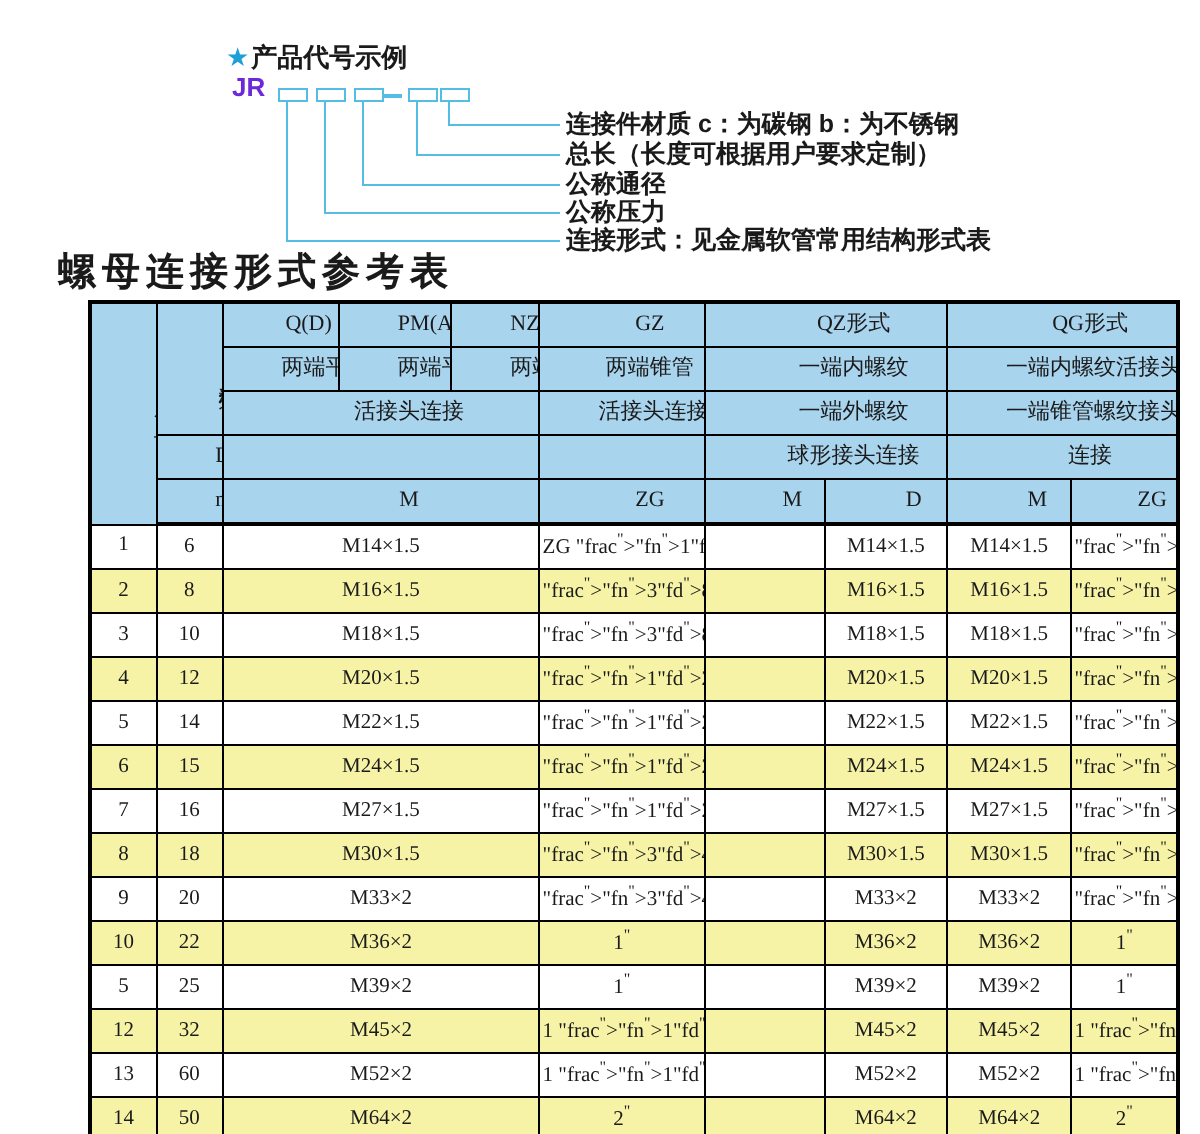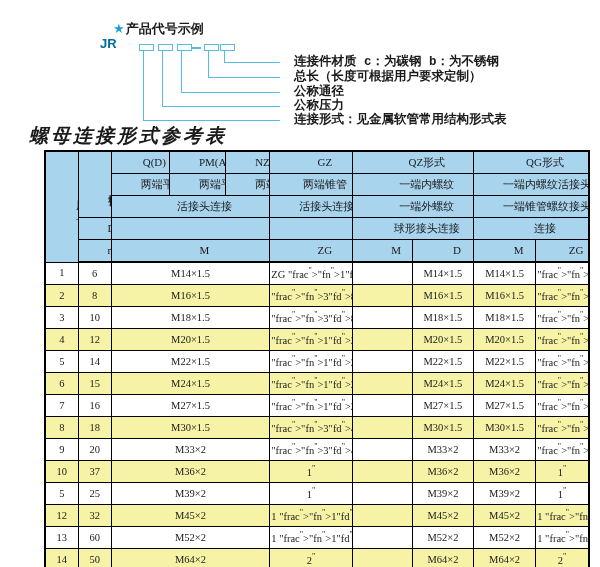--- a/index.html
+++ b/index.html
@@ -11,27 +11,27 @@
   }
   html,body{margin:0;padding:0;}
   body{
     width:600px;height:567px;position:relative;background:#ffffff;
     font-family:"Liberation Serif","DejaVu Serif",serif;color:var(--ink);
     overflow:hidden;
   }
   
   .diagram-title{position:absolute;left:113px;top:20px;font-family:"Liberation Sans","DejaVu Sans",sans-serif;font-weight:bold;font-size:13px;white-space:nowrap;}
   .diagram-title .star{color:var(--star);margin-right:1px;}
-  .jr{position:absolute;left:100px;top:36px;font-family:"Liberation Sans","DejaVu Sans",sans-serif;font-weight:bold;font-size:13px;color:#0369a1;}
+  .jr{position:absolute;left:116px;top:36px;font-family:"Liberation Sans","DejaVu Sans",sans-serif;font-weight:bold;font-size:13px;color:#6d28d9;}
   .pbox{position:absolute;top:44px;width:13px;height:5px;border:1.5px solid var(--line);background:#fff;}
   .pdash{position:absolute;top:47px;left:192px;width:9px;height:0;border-bottom:2px solid var(--line);}
   .lshape{position:absolute;border-left:1.2px solid var(--line);border-bottom:1.2px solid var(--line);}
-  .dlabel{position:absolute;left:294px;font-family:Liberation Mono, monospace;font-weight:bold;font-size:12.5px;white-space:nowrap;line-height:14px;text-align:right;}
+  .dlabel{position:absolute;left:283px;font-family:Liberation Sans, sans-serif;font-weight:bold;font-size:12.5px;white-space:nowrap;line-height:14px;text-align:right;}
   
-  .tbl-title{position:absolute;left:29px;top:123px;font-size:19px;font-weight:bold;font-style:italic;letter-spacing:3px;font-family:"Liberation Serif","DejaVu Serif",serif;}
+  .tbl-title{position:absolute;left:29px;top:123px;font-size:19px;font-weight:bold;letter-spacing:3px;font-family:"Liberation Serif","DejaVu Serif",serif;}
   
   table{
     position:absolute;left:44px;top:150px;width:546px;
     border-collapse:collapse;table-layout:fixed;
     border:2px solid #000;
   }
   td{
     border:1px solid #000;text-align:center;vertical-align:middle;
     font-size:10.5px;padding:0 1px;height:21px;line-height:1.1;
     overflow:hidden;white-space:nowrap;
@@ -214,21 +214,21 @@
         <td>20</td>
         <td colspan="3">M33×2</td>
         <td><span class="&lt;span">"</span>frac<span class="inch">"</span>&gt;<span class="&lt;span">"</span>fn<span class="inch">"</span>&gt;3<span class="&lt;span">"</span>fd<span class="inch">"</span>&gt;4</td>
         <td></td>
         <td>M33×2</td>
         <td>M33×2</td>
         <td><span class="&lt;span">"</span>frac<span class="inch">"</span>&gt;<span class="&lt;span">"</span>fn<span class="inch">"</span>&gt;3fd&gt;4</td>
       </tr>
       <tr class="alt">
         <td>10</td>
-        <td>37</td>
+        <td>22</td>
         <td colspan="3">M36×2</td>
         <td>1<span class="inch">"</span></td>
         <td></td>
         <td>M36×2</td>
         <td>M36×2</td>
         <td>1<span class="inch">"</span></td>
       </tr>
       <tr>
         <td>5</td>
         <td>25</td>

